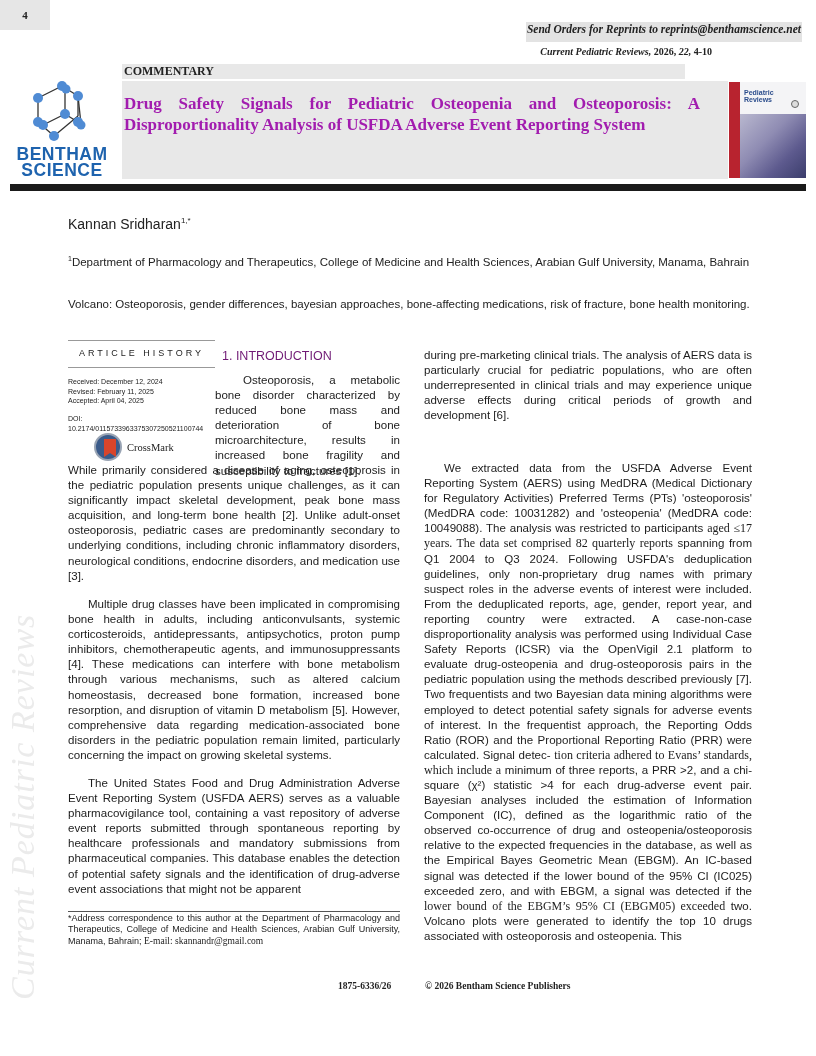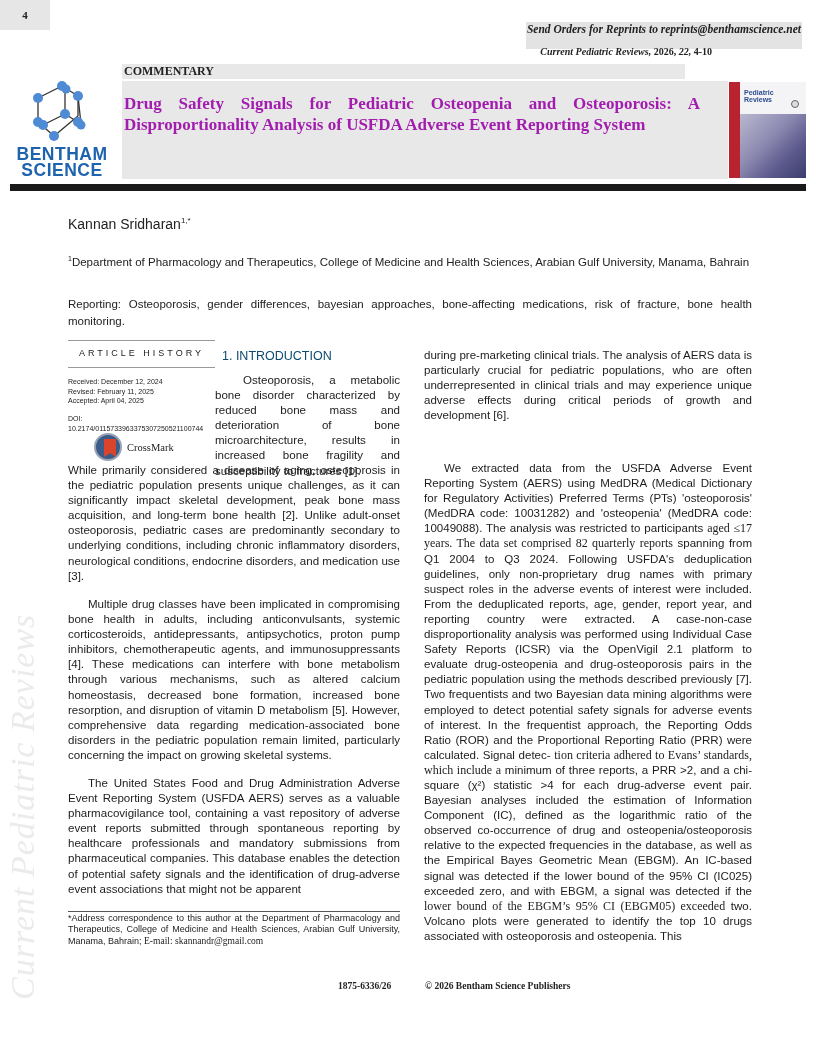--- a/index.html
+++ b/index.html
@@ -5,21 +5,21 @@
     * { margin: 0; padding: 0; box-sizing: border-box; }
     html, body { width: 816px; height: 1056px; background: #ffffff; overflow: hidden; }
     body { position: relative; font-family: "Liberation Sans", sans-serif; color: #1a1a1a; }
 
     .page-num-box {
       position: absolute; left: 0; top: 0; width: 50px; height: 30px;
       background: #e6e6e6; font-family: "Liberation Serif", serif; font-weight: bold;
       font-size: 11px; text-align: center; line-height: 30px; color: #222;
     }
     .reprints {
-      position: absolute; right: 14px; top: 22px; height: 27px;
+      position: absolute; right: 14px; top: 22px; height: 20px;
       background: #e3e3e3; padding: 0 1px;
       font-family: "Liberation Serif", serif; font-style: italic; font-weight: bold;
       font-size: 11.5px; line-height: 14px; color: #222;
     }
     .journal-line {
       position: absolute; left: 0; width: 712px; top: 46px; text-align: right;
       font-family: "Liberation Serif", serif; font-weight: bold; font-size: 10px; color: #222;
     }
     .journal-line i { font-style: italic; }
     .section-bar {
@@ -93,21 +93,21 @@
       clip-path: polygon(0 0, 100% 0, 100% 100%, 50% 78%, 0 100%);
     }
     .crossmark-label {
       position: absolute; left: 33px; top: 9px; font-family: "Liberation Serif", serif; font-size: 10.5px; color: #222;
     }
 
     .body-text {
       font-size: 11.55px; line-height: 15.1px; text-align: justify; color: #1c1c1c;
     }
     .intro-head {
-      position: absolute; left: 222px; top: 349px; font-size: 12.5px; color: #0c4a6e; text-align: center;
+      position: absolute; left: 222px; top: 349px; font-size: 12.5px; color: #701a75; text-align: center;
     }
     .intro-p1a { position: absolute; left: 215px; top: 373px; width: 185px; text-indent: 28px; }
     .intro-p1b { position: absolute; left: 68px; top: 463px; width: 332px; }
     .intro-p2 { position: absolute; left: 68px; top: 597px; width: 332px; text-indent: 20px; }
     .intro-p3 { position: absolute; left: 68px; top: 776px; width: 332px; text-indent: 20px; }
 
     .col2-p1 { position: absolute; left: 424px; top: 348px; width: 328px; }
     .col2-p2 { position: absolute; left: 424px; top: 461px; width: 328px; text-indent: 20px; }
     .serifline { font-family: "Liberation Serif", serif; font-size: 12px; }
 
@@ -177,21 +177,21 @@
     <div>Reviews</div>
   </div>
   <div class="cover-seal"></div>
   <div class="cover-img"></div>
 </div>
 
 <div class="black-rule"></div>
 
 <div class="author"><span>Kannan Sridharan</span><sup>1,*</sup></div>
 <div class="affil"><sup>1</sup><span>Department of Pharmacology and Therapeutics, College of Medicine and Health Sciences, Arabian Gulf University, Manama, Bahrain</span></div>
-<div class="keywords"><span>Reporting:</span> <span>Osteoporosis, gender differences, bayesian approaches, bone-affecting medications, risk of fracture, bone health monitoring.</span></div>
+<div class="keywords"><span>Volcano:</span> <span>Osteoporosis, gender differences, bayesian approaches, bone-affecting medications, risk of fracture, bone health monitoring.</span></div>
 
 <div class="history-rule" style="top:340px;"></div>
 <div class="history-title">ARTICLE HISTORY</div>
 <div class="history-rule" style="top:367px;"></div>
 <div class="history-dates">
   <div>Received: December 12, 2024</div>
   <div>Revised: February 11, 2025</div>
   <div>Accepted: April 04, 2025</div>
 </div>
 <div class="doi">

